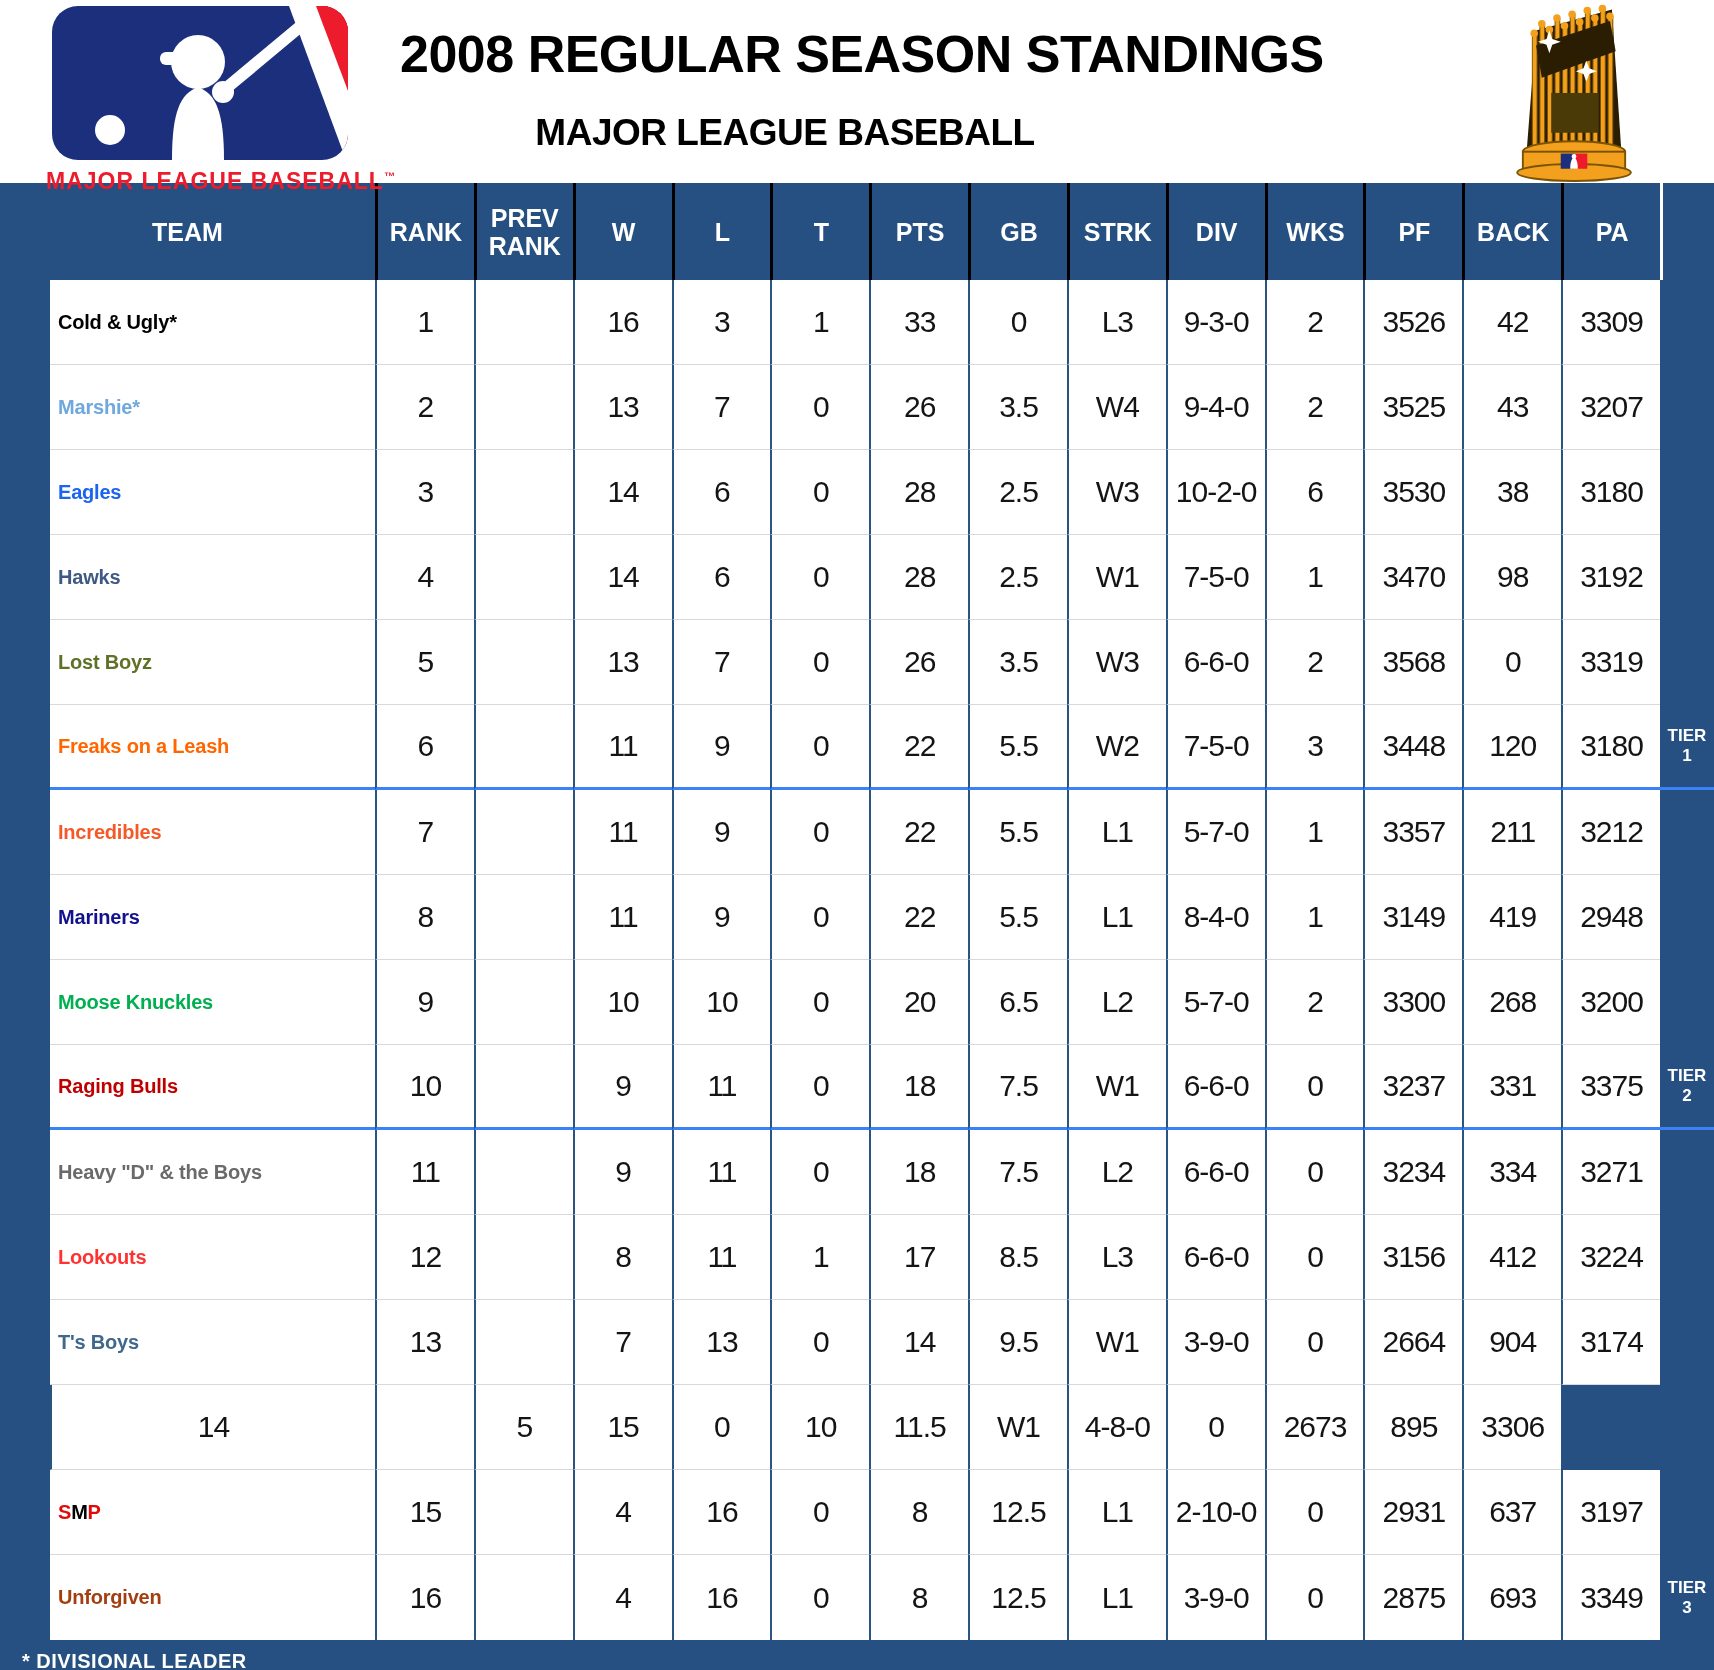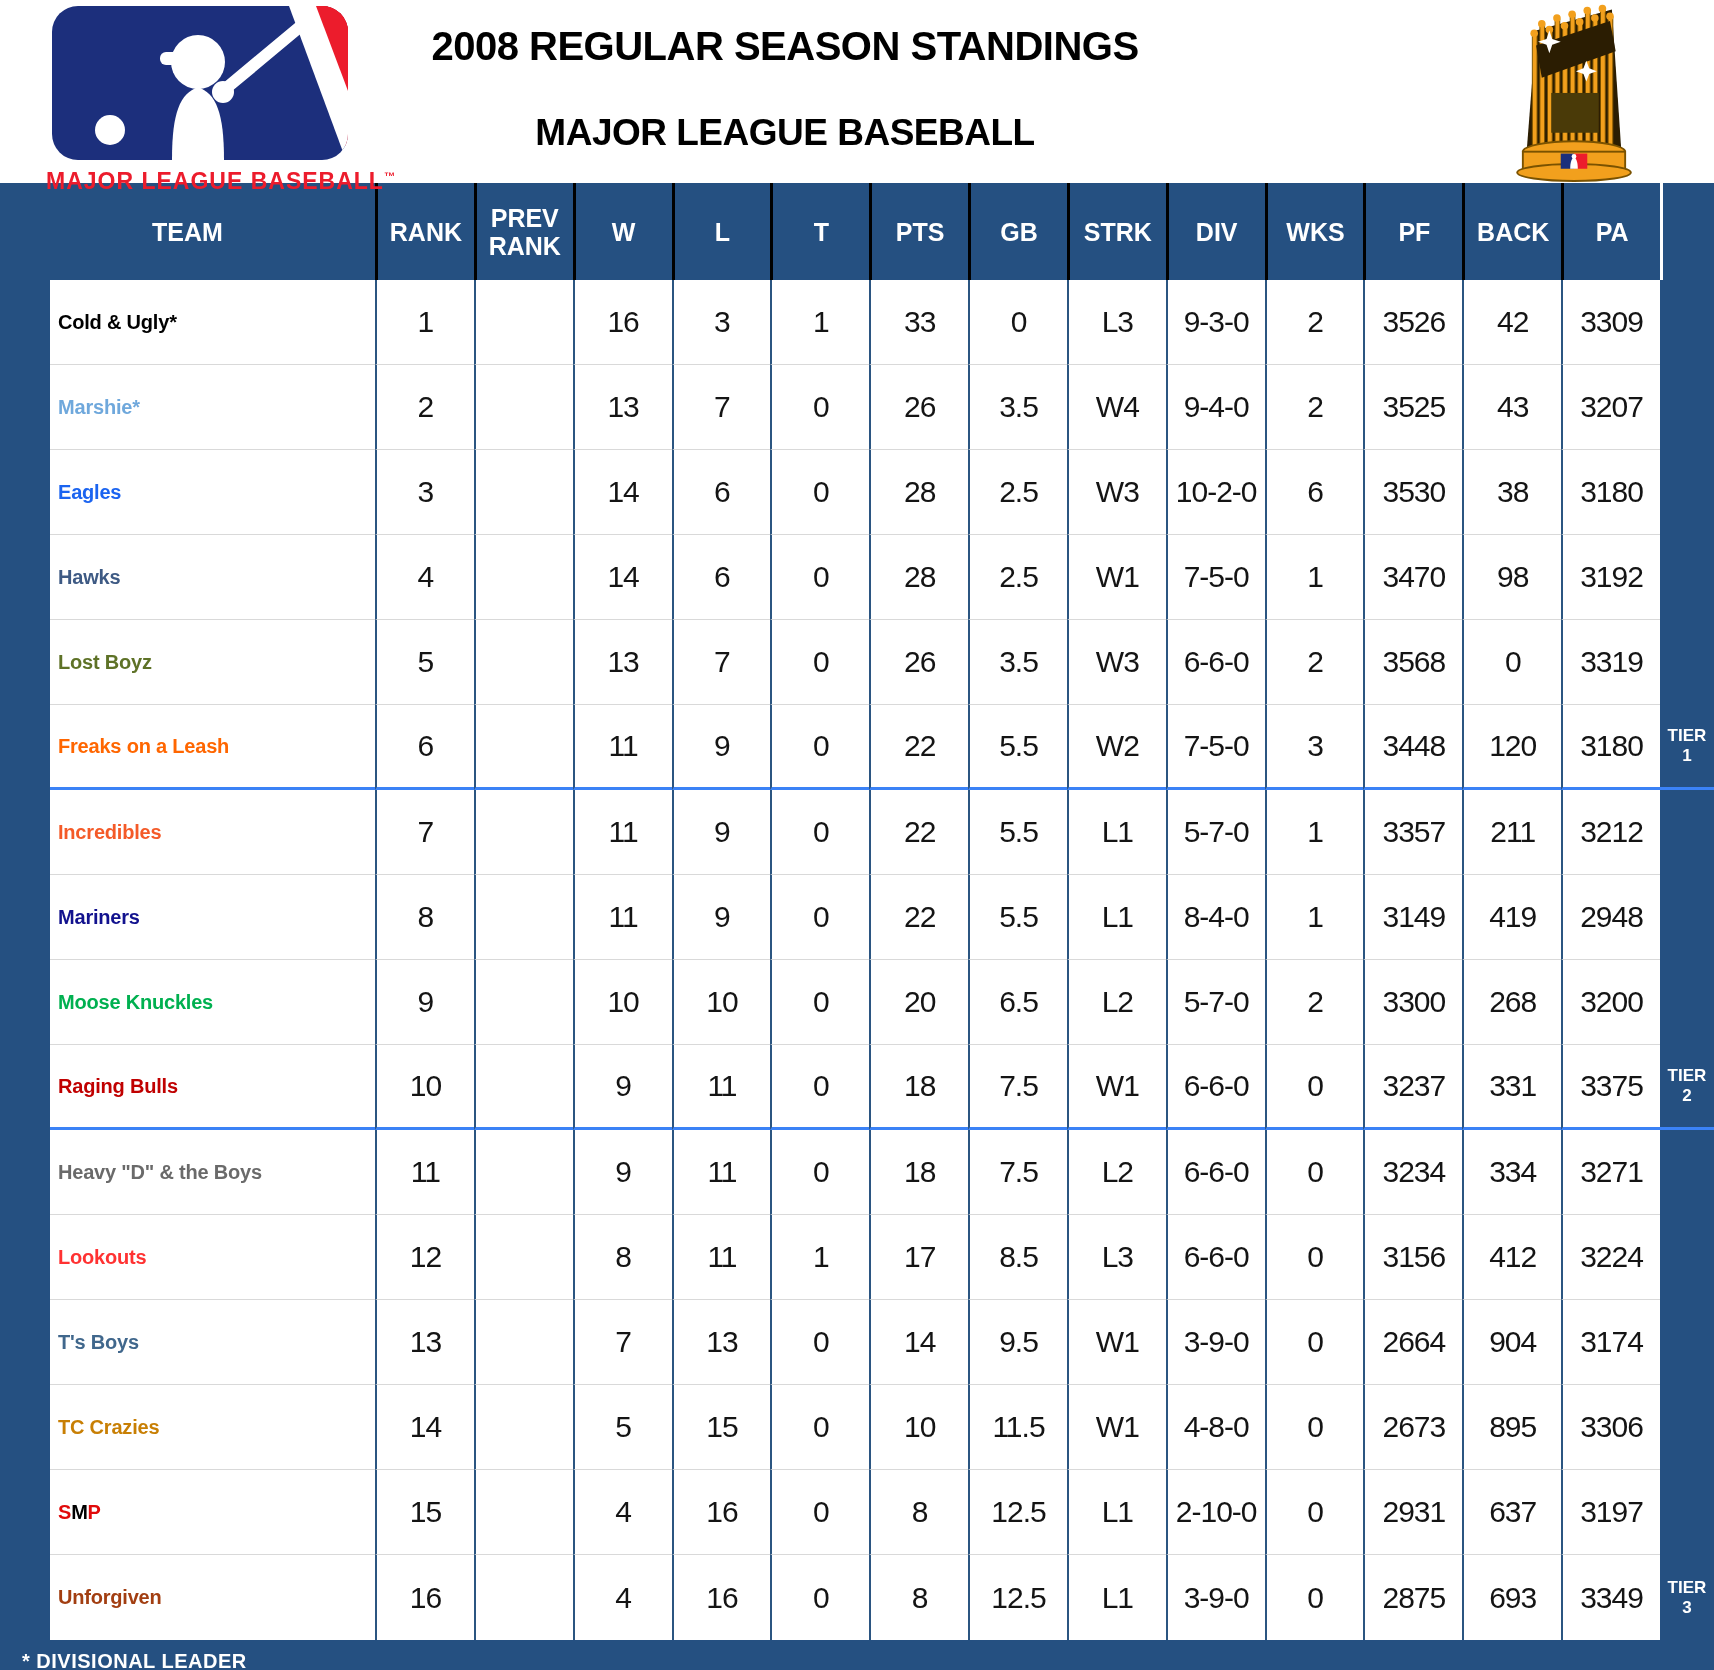--- a/index.html
+++ b/index.html
@@ -17,21 +17,21 @@
     position:relative;
     width:100%; height:183px;
     background:#ffffff;
   }
   .title1, .title2 {
     position:absolute; left:400px; width:770px;
     text-align:center; color:#000;
     font-weight:700; letter-spacing:-0.5px;
     white-space:nowrap;
   }
-  .title1 { top:24px;  font-size:40px; }
+  .title1 { top:24px;  font-size:52px; }
   .title2 { top:112px; font-size:37px; }
 
   .logo-block { position:absolute; left:46px; top:4px; width:308px; }
   .logo-wordmark {
     margin-top:2px;
     color:#EC1C2C; font-weight:700; font-size:23px;
     letter-spacing:1px; text-align:center; white-space:nowrap;
   }
   .logo-wordmark sup { font-size:11px; }
 
@@ -435,21 +435,20 @@
         <div class="cell val-cell">W1</div>
         <div class="cell val-cell">3-9-0</div>
         <div class="cell val-cell">0</div>
         <div class="cell val-cell">2664</div>
         <div class="cell val-cell">904</div>
         <div class="cell val-cell">3174</div>
         <div class="cell tier-cell"></div>
       </div>
       <div class="body-row">
         <div class="band"></div>
-        <div class="cell team-cell" style="color: rgb(200, 127, 4);">TC Crazies</div>
         <div class="cell val-cell">14</div>
         <div class="cell val-cell"></div>
         <div class="cell val-cell">5</div>
         <div class="cell val-cell">15</div>
         <div class="cell val-cell">0</div>
         <div class="cell val-cell">10</div>
         <div class="cell val-cell">11.5</div>
         <div class="cell val-cell">W1</div>
         <div class="cell val-cell">4-8-0</div>
         <div class="cell val-cell">0</div>

